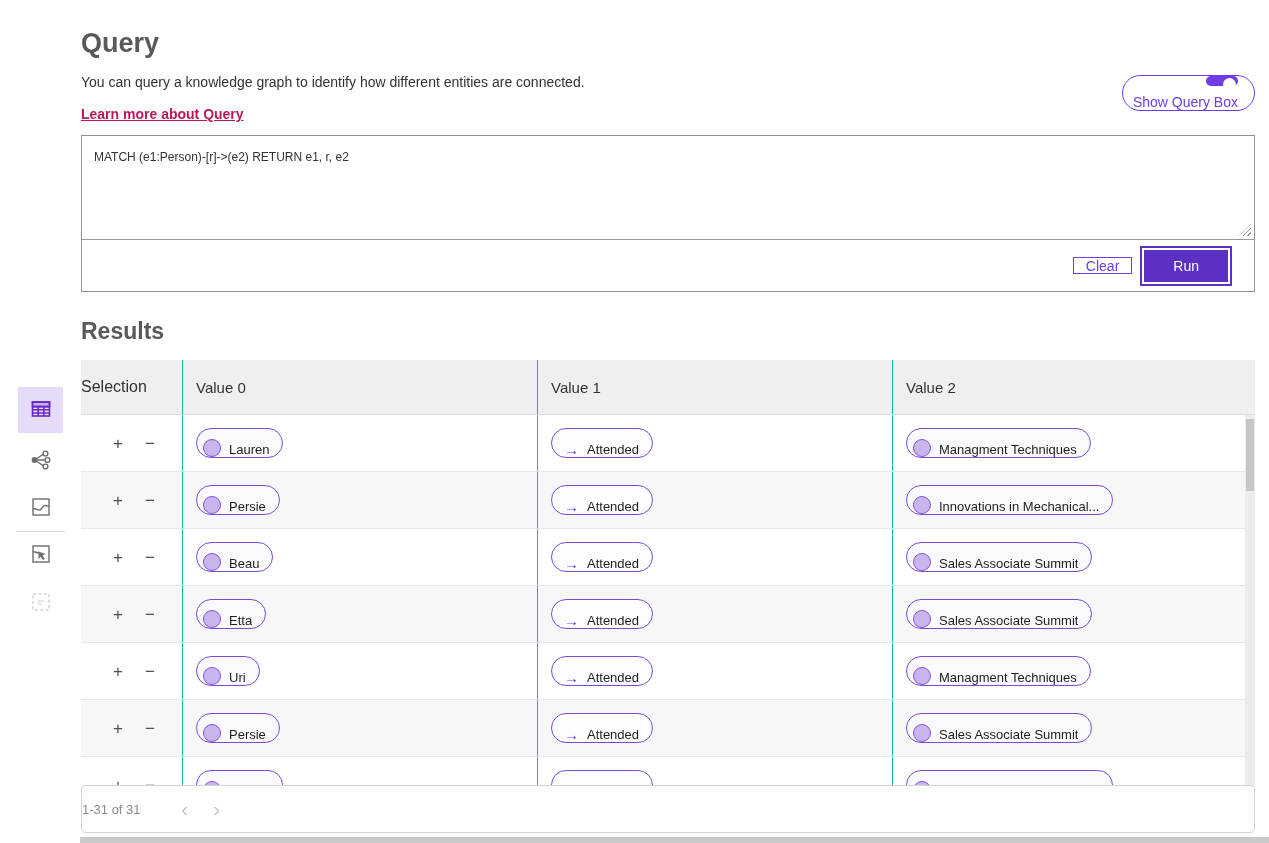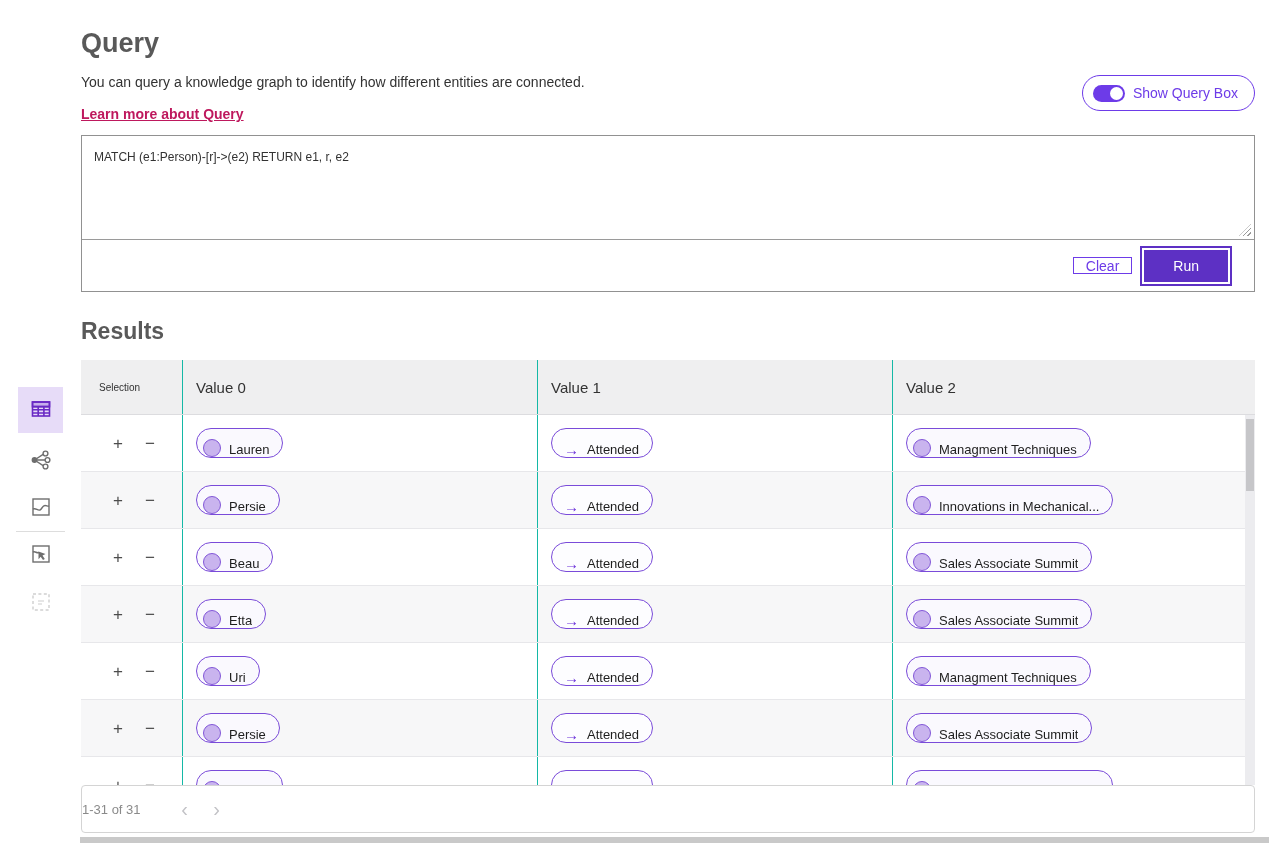--- a/index.html
+++ b/index.html
@@ -13,21 +13,21 @@
 
   
   .page-title { position:absolute; left:81px; top:28px; font-size:27px; font-weight:bold; color:#595959; }
   .page-desc  { position:absolute; left:81px; top:74px; font-size:14px; color:#323232; }
   .learn-link { position:absolute; left:81px; top:100px; font-size:14px; font-weight:bold;
                 color:#be185d; text-decoration:underline; cursor:pointer;margin-top:6px; }
 
   .toggle-pill {
     position:absolute; right:14px; top:75px; height:36px; padding:0 16px 0 10px;
     border:1px solid #6d3be8; border-radius:18px; background:#fff;
-    display:flex; align-items:center; gap:8px; cursor:pointer;
+    display:flex; align-items:flex-end; gap:8px; cursor:pointer;flex-direction:column;
   }
   .toggle-track { width:32px; height:17px; border-radius:9px; background:#6d3be8; position:relative; }
   .toggle-knob  { position:absolute; right:2px; top:2px; width:13px; height:13px; border-radius:50%; background:#fff; }
   .toggle-label { font-size:14px; color:#6d3be8; }
 
   
   .query-box {
     position:absolute; left:81px; top:135px; width:1174px; height:157px;
     border:1px solid #919191; background:#fff;
   }
@@ -57,21 +57,21 @@
   .results-title { position:absolute; left:81px; top:318px; font-size:23px; font-weight:bold; color:#595959; }
 
   .results-table { position:absolute; left:81px; top:360px; width:1174px; height:425px; overflow:hidden; background:#fff; }
   .t-header { display:flex; height:55px; background:#efeff0; border-bottom:1px solid #dcdcdf; }
   .t-body   { position:relative; }
   .t-row    { display:flex; height:57px; border-bottom:1px solid #e7e7ea; background:#fff; }
   .t-row.alt { background:#f7f7f8; }
   .col-sel  { width:101px; flex:none; display:flex; align-items:center; }
   .col-v    { width:355px; flex:none; display:flex; align-items:center; border-left:1px solid #14b8a6; padding-left:13px; }
   .col-v.last { width:354px; }
-  .t-header .col-sel { align-items:center; padding-left:18px; font-size:10px; color:#323232; }
+  .t-header .col-sel { align-items:center; font-size:16px; color:#323232; }
   .t-header .col-v   { font-size:15px; color:#323232; }
 
   .sel-btn { background:none; border:none; color:#4c4c4c; font-size:17px; line-height:1;
              cursor:pointer; font-family:"Liberation Sans", sans-serif; }
   .sel-plus  { margin-left:32px; }
   .sel-minus { margin-left:22px; }
 
   .pill {
     display:inline-flex; align-items:flex-end; gap:8px; height:30px;
     border:1.5px solid #7a4bd9; border-radius:16px; padding:0 13px 0 6px;

